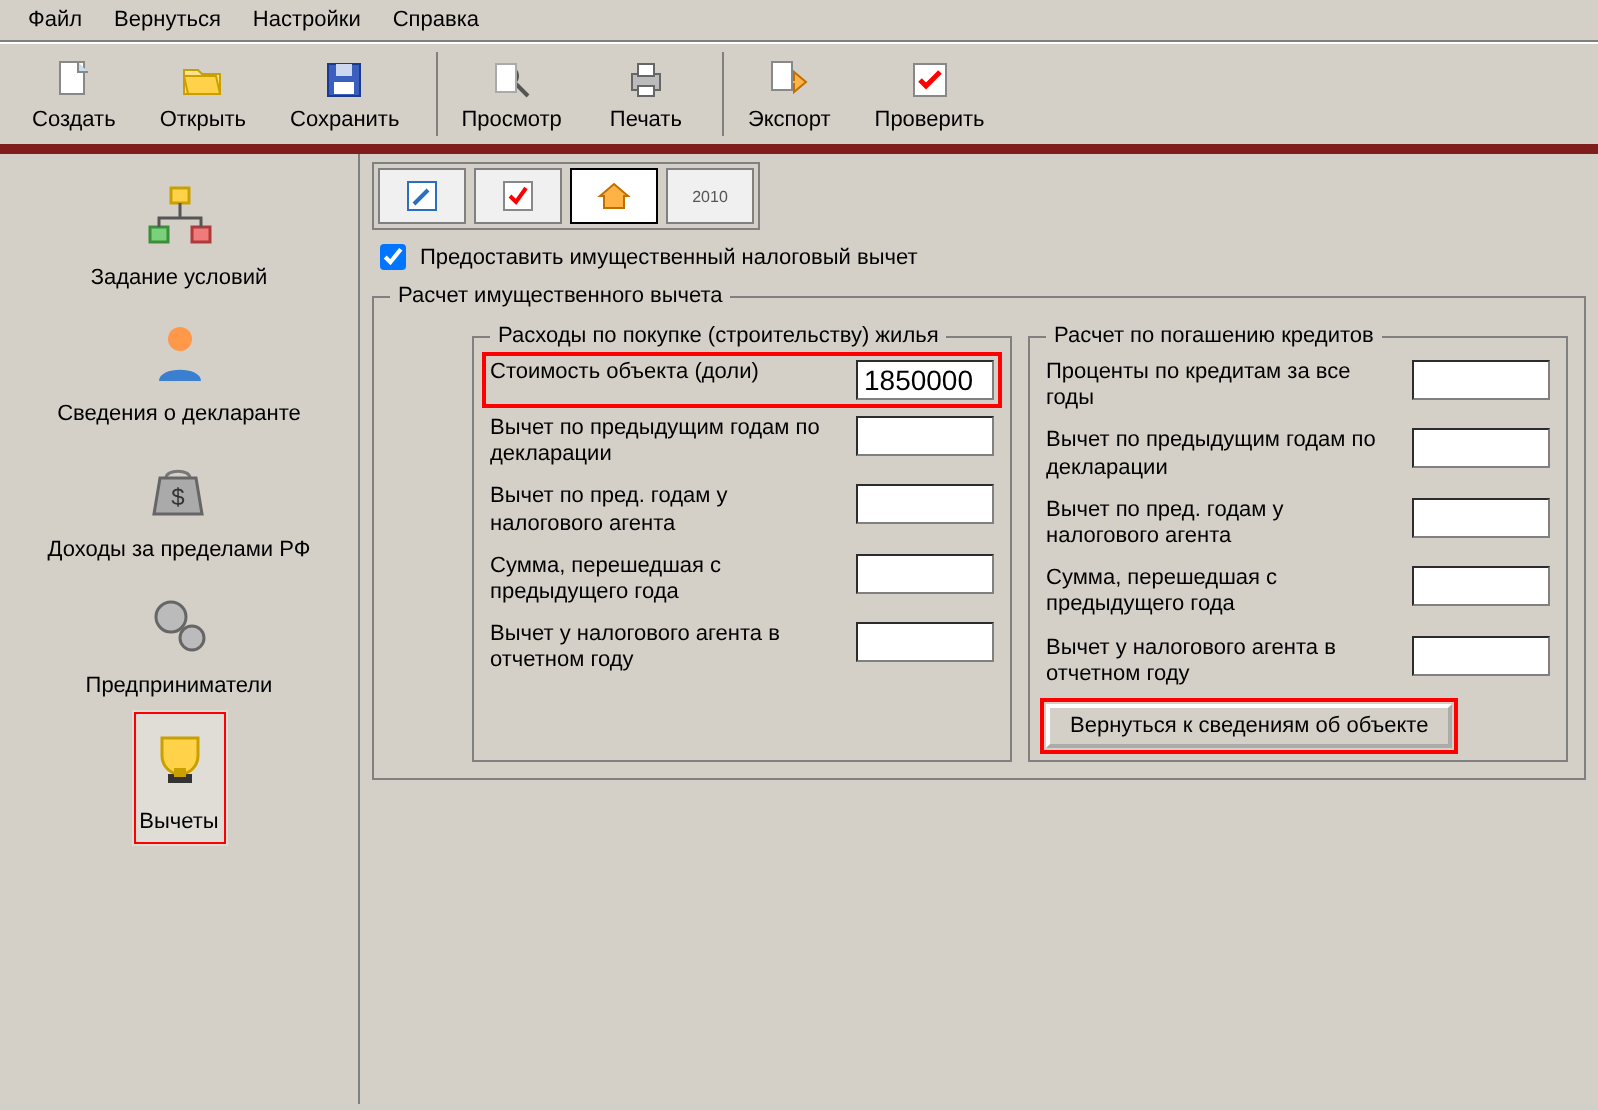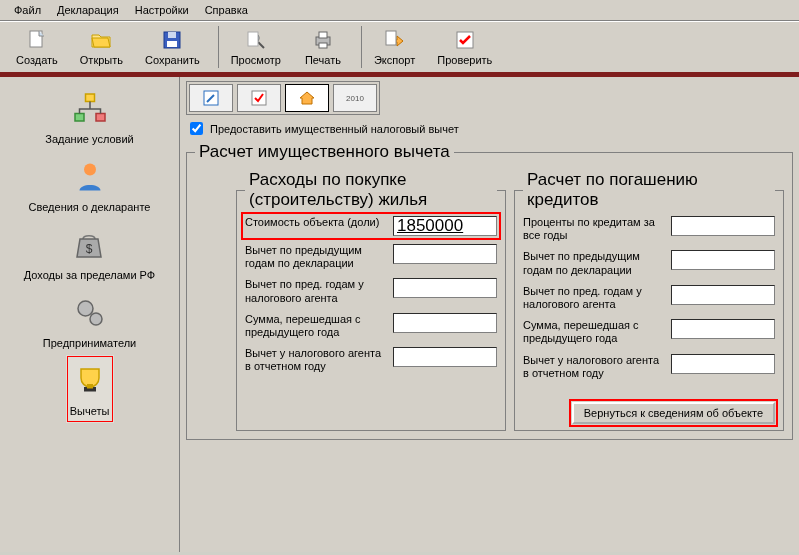--- a/index.html
+++ b/index.html
@@ -108,77 +108,76 @@
     gap: 4px;
     margin: 4px 0;
   }
   fieldset {
     border: 1px solid #808080;
     margin: 2px 0;
     padding: 6px 8px;
   }
   fieldset legend {
     padding: 0 4px;
-    font-size: 17px;
+    font-size: 11px;
   }
   .cols {
     display: flex;
     gap: 8px;
     padding-left: 41px;
   }
   .col {
     flex: 1;
   }
   .field-row {
     display: flex;
     margin-bottom: 8px;
     gap: 6px;
   }
   .field-row label {
     flex: 1;
     font-size: 11px;
     line-height: 1.2;
   }
   .field-row input {
-    width: 104px;
+    width: 69px;
     height: 20px;
     border: 1px inset #808080;
     background: #fff;
-    font-size: 17px;
+    font-size: 14px;
     padding: 0 3px;
-    text-decoration: underline;
   }
   .highlight-red {
     outline: 2px solid red;
     outline-offset: 2px;
   }
   .highlight-red-btn {
     outline: 2px solid red;
     outline-offset: 1px;
   }
   button.win {
     background: #d4d0c8;
     border: 2px outset #fff;
     padding: 3px 10px;
     font-size: 11px;
     cursor: default;
     font-family: inherit;
   }
   .btn-row {
     display: flex;
-    justify-content: flex-end;
-    margin-top: 22px;
+    justify-content: flex-start;
+    margin-top: 8px;
   }
 </style>
 </head>
 <body>
 
 <div class="menubar">
   <span>Файл</span>
-  <span>Декларация</span>
+  <span>Вернуться</span>
   <span>Настройки</span>
   <span>Справка</span>
 </div>
 
 <div class="toolbar" id="toolbar">
     <div class="tb-btn">
       <div class="ico"><svg width="24" height="24" viewBox="0 0 24 24">
           <rect x="5" y="3" width="12" height="16" fill="#fff" stroke="#888"></rect>
           <path d="M14 3v5h5" fill="#cde" stroke="#888"></path>
         </svg></div>

